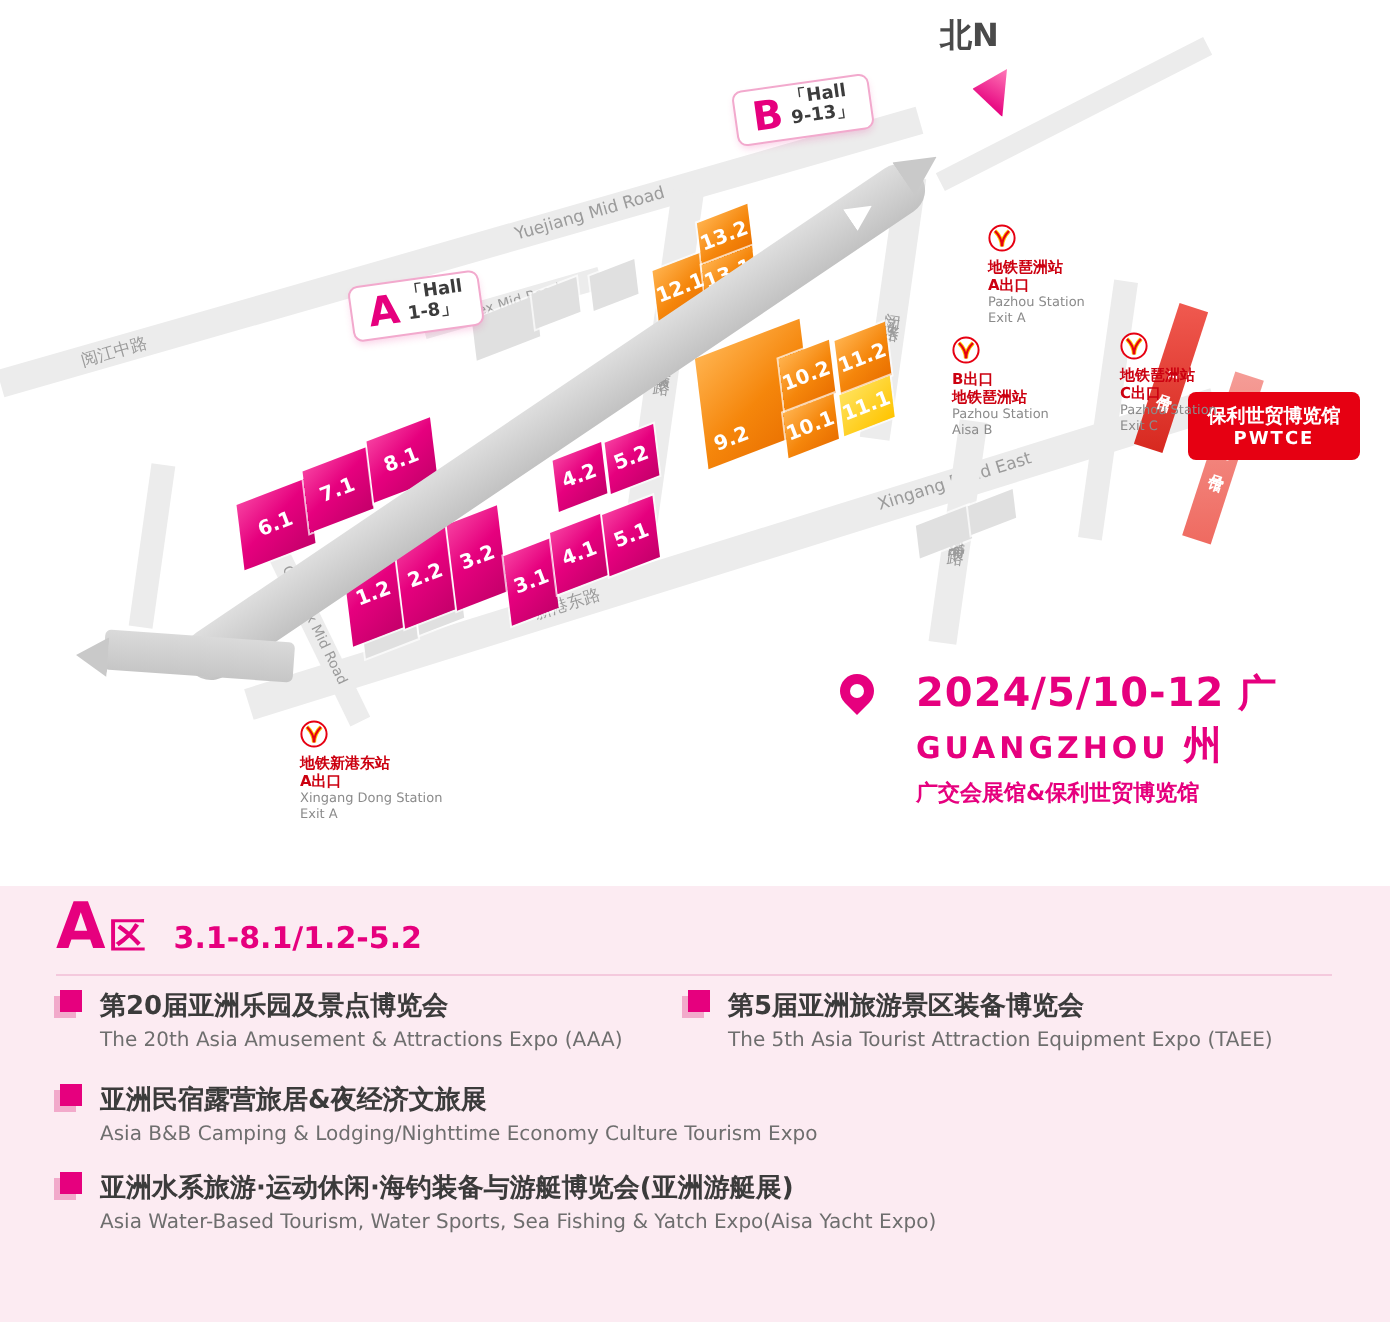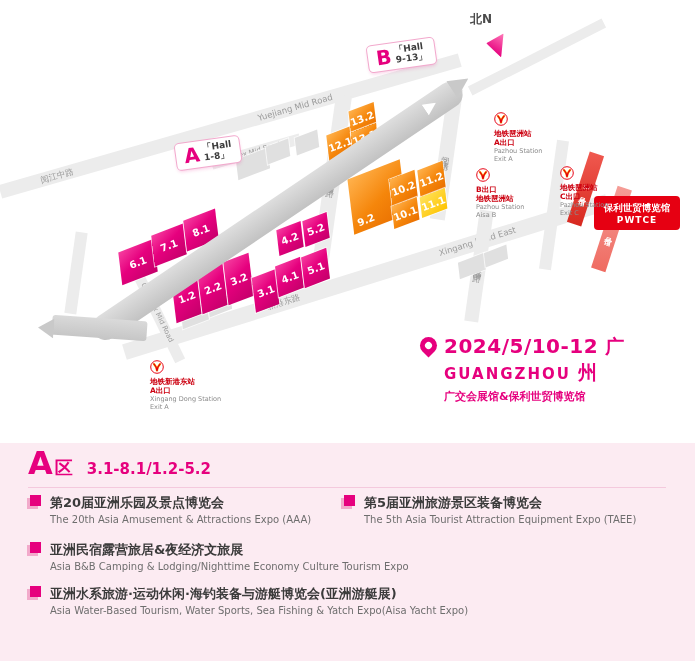--- a/index.html
+++ b/index.html
@@ -87,25 +87,25 @@
   .badge-lines span{font-size:9px;font-weight:700;color:#3c3c3c;}
   .badge-a{left:176px;top:140px;} .badge-b{left:368px;top:42px;}
   
   .metro{position:absolute;display:flex;gap:3px;align-items:flex-start;z-index:6;flex-direction:column;}
   .mlogo{flex:0 0 auto;display:block;width:14px;height:14px;}
   .mtext b{display:block;font-size:7.5px;color:#cc0010;line-height:1.25;font-weight:700;}
   .mtext i{display:block;font-size:6.5px;color:#8b8b8b;line-height:1.2;font-style:normal;}
   .m-pa{left:494px;top:112px} .m-pb{left:476px;top:168px} .m-pc{left:560px;top:166px} .m-xd{left:150px;top:360px}
   
   .north{position:absolute;left:470px;top:8px;z-index:6;}
-  .north-label{font-size:12px;font-weight:700;color:#4a4a4a;}
+  .north-label{font-size:16px;font-weight:700;color:#4a4a4a;}
   .north-tri{width:20px;height:22px;margin:4px 0 0 18px;background:linear-gradient(180deg,#ff7ab8,#e6007e);
              clip-path:polygon(50% 0,100% 100%,0 78%);transform:rotate(30deg);}
   
-  .event{position:absolute;left:420px;top:334px;display:flex;gap:7px;color:#e6007e;z-index:6;}
+  .event{position:absolute;left:420px;top:334px;display:flex;gap:21px;color:#e6007e;z-index:6;}
   .pin{position:relative;width:17px;height:17px;margin-top:3px;background:#e6007e;
        border-radius:50% 50% 50% 0;transform:rotate(-45deg);flex:0 0 auto;}
   .pin::after{content:"";position:absolute;left:5px;top:5px;width:7px;height:7px;border-radius:50%;background:#fff;}
   .ev-row{display:flex;align-items:baseline;gap:7px;}
   .ev-date{font-size:20px;font-weight:800;letter-spacing:.5px;}
   .ev-city-zh{font-size:19px;font-weight:800;}
   .ev-city-en{font-size:15px;font-weight:800;letter-spacing:2px;}
   .ev-venue{font-size:11px;font-weight:700;margin-top:3px;}
   
   .panel{position:absolute;left:0;top:443px;width:695px;height:218px;background:#fcebf2;}

